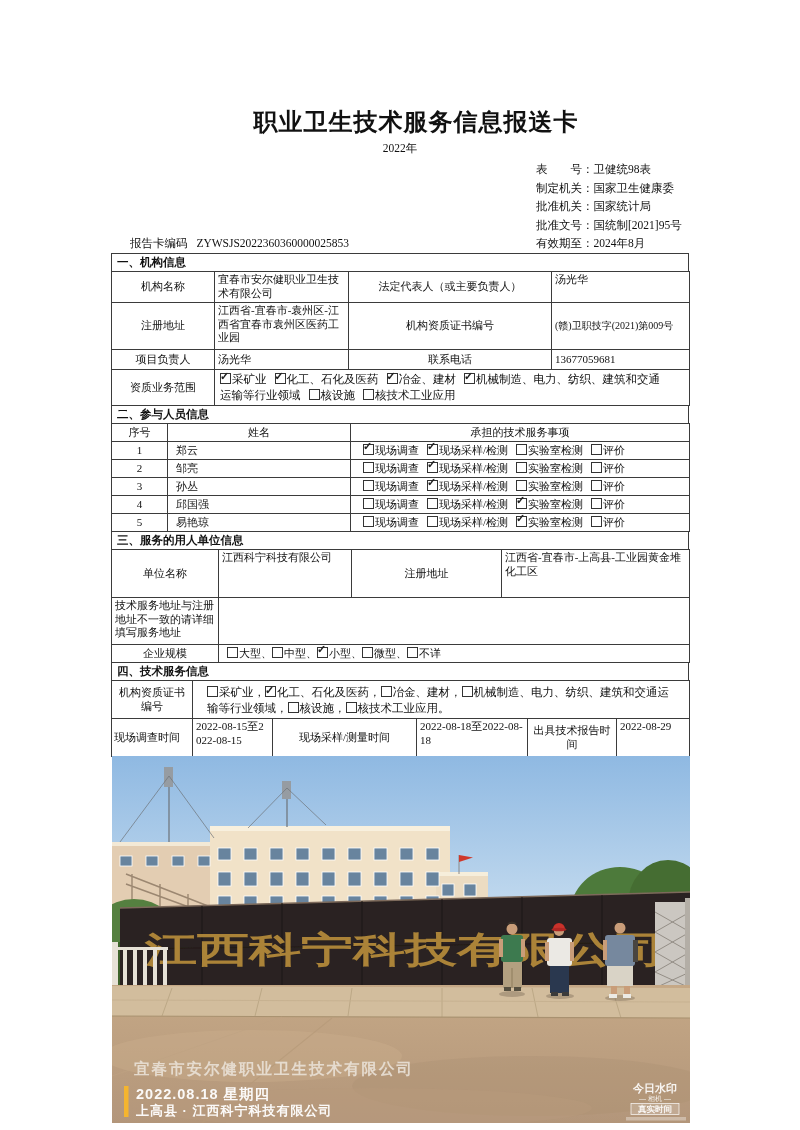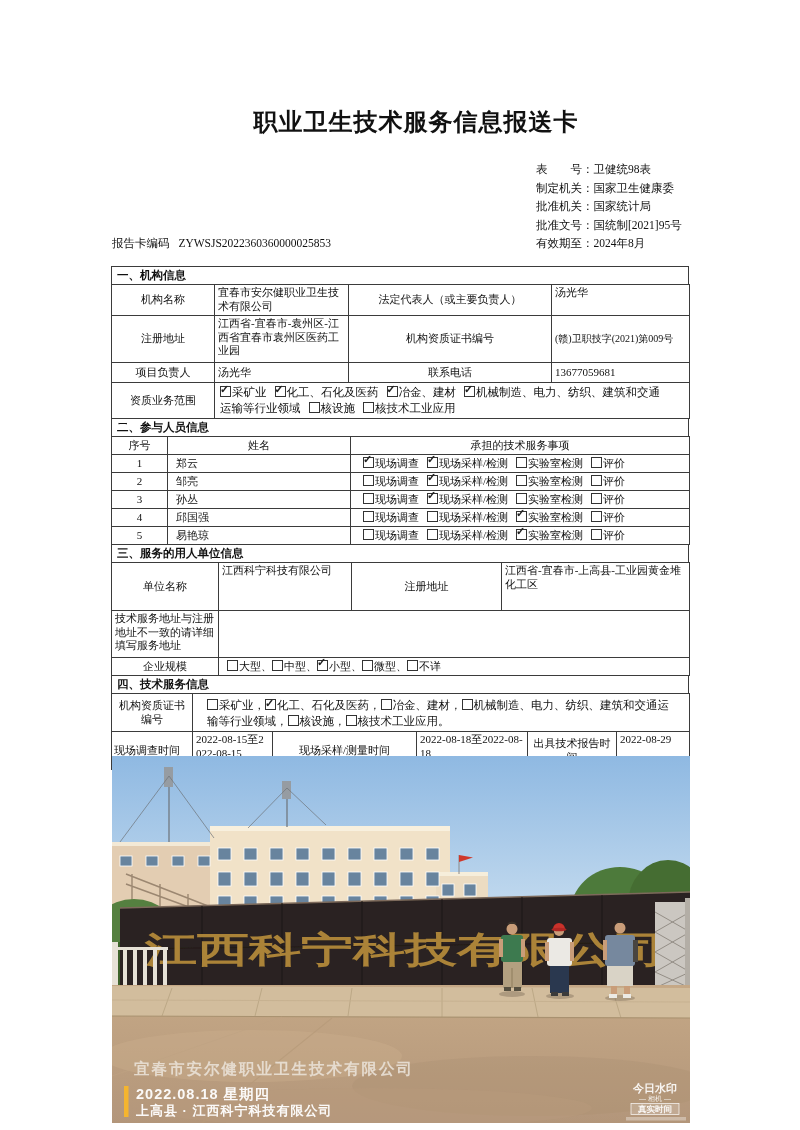--- a/index.html
+++ b/index.html
@@ -2,25 +2,25 @@
 <html><head>
 <meta charset="utf-8">
 <style>
   html,body{margin:0;padding:0;background:#888;}
   #page{position:relative;width:800px;height:1130px;background:#ffffff;overflow:hidden;
         font-family:"Liberation Serif","DejaVu Serif",serif;color:#111;}
   .title{position:absolute;top:106px;left:16px;width:100%;text-align:center;
          font-size:24px;font-weight:bold;letter-spacing:1px;}
   .subtitle{position:absolute;top:141px;left:0;width:100%;text-align:center;font-size:11.5px;}
   .meta{position:absolute;left:536px;top:160px;font-size:11.5px;line-height:18.6px;white-space:nowrap;}
-  .report-code{position:absolute;left:112px;top:236px;font-size:11.5px;}
+  .report-code{position:absolute;left:130px;top:236px;font-size:11.5px;}
   .report-code .val{margin-left:6px;}
   #tables{position:absolute;left:111px;top:253px;width:578px;}
   table{border-collapse:collapse;table-layout:fixed;width:578px;margin-top:-1px;}
-  table:first-child{margin-top:13px;}
+  table:first-child{margin-top:0;}
   td{border:1px solid #3b3b3b;font-size:11px;line-height:13.5px;padding:1px 3px;
      vertical-align:middle;overflow:hidden;word-break:break-all;}
   .sec td{font-weight:bold;font-size:11.5px;padding:1px 2px 1px 5px;}
   .tc{text-align:center;margin-left:32px;}
   .vt{vertical-align:top;}
   .small{font-size:10px;white-space:nowrap;margin-left:36px;}
   .cb{display:inline-block;width:9px;height:9px;border:1px solid #333;position:relative;
       margin-right:1px;vertical-align:-1px;background:#fff;}
   .cb.checked::after{content:"✓";position:absolute;left:-1px;top:-5px;font-size:11px;
       font-weight:bold;color:#222;}
@@ -29,20 +29,21 @@
   .scope-cell{font-size:11.5px;line-height:15.5px;padding:2px 26px 2px 5px;}
   .scope-cell4{font-size:11.5px;line-height:16px;padding:2px 20px 2px 14px;}
   #photo{position:absolute;left:112px;top:756px;width:578px;height:367px;}
 </style>
 </head>
 <body>
 
 <div id="page">
 
   <div class="title">职业卫生技术服务信息报送卡</div>
+  <div class="subtitle">2022年</div>
 
   <div class="meta">
     <div><span>表　　号：</span><span>卫健统98表</span></div>
     <div><span>制定机关：</span><span>国家卫生健康委</span></div>
     <div><span>批准机关：</span><span>国家统计局</span></div>
     <div><span>批准文号：</span><span>国统制[2021]95号</span></div>
     <div><span>有效期至：</span><span>2024年8月</span></div>
   </div>
 
   <div class="report-code">

